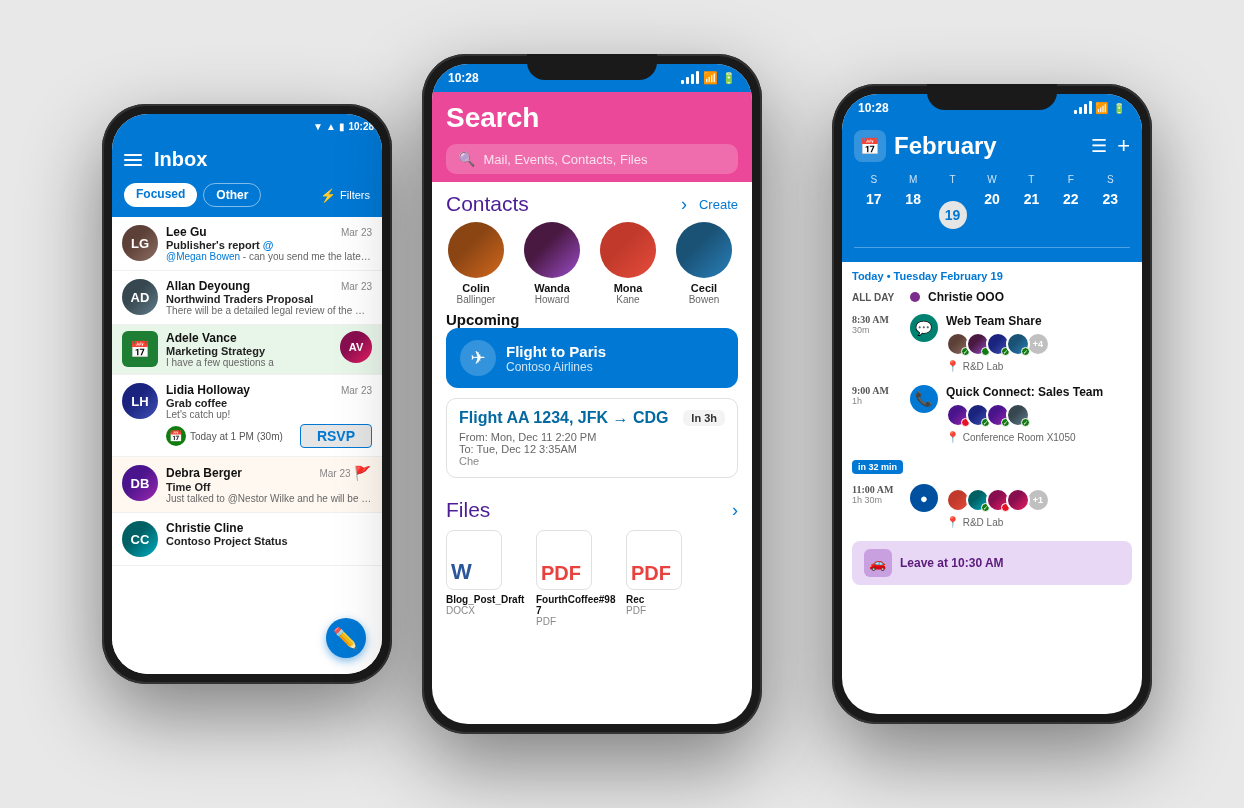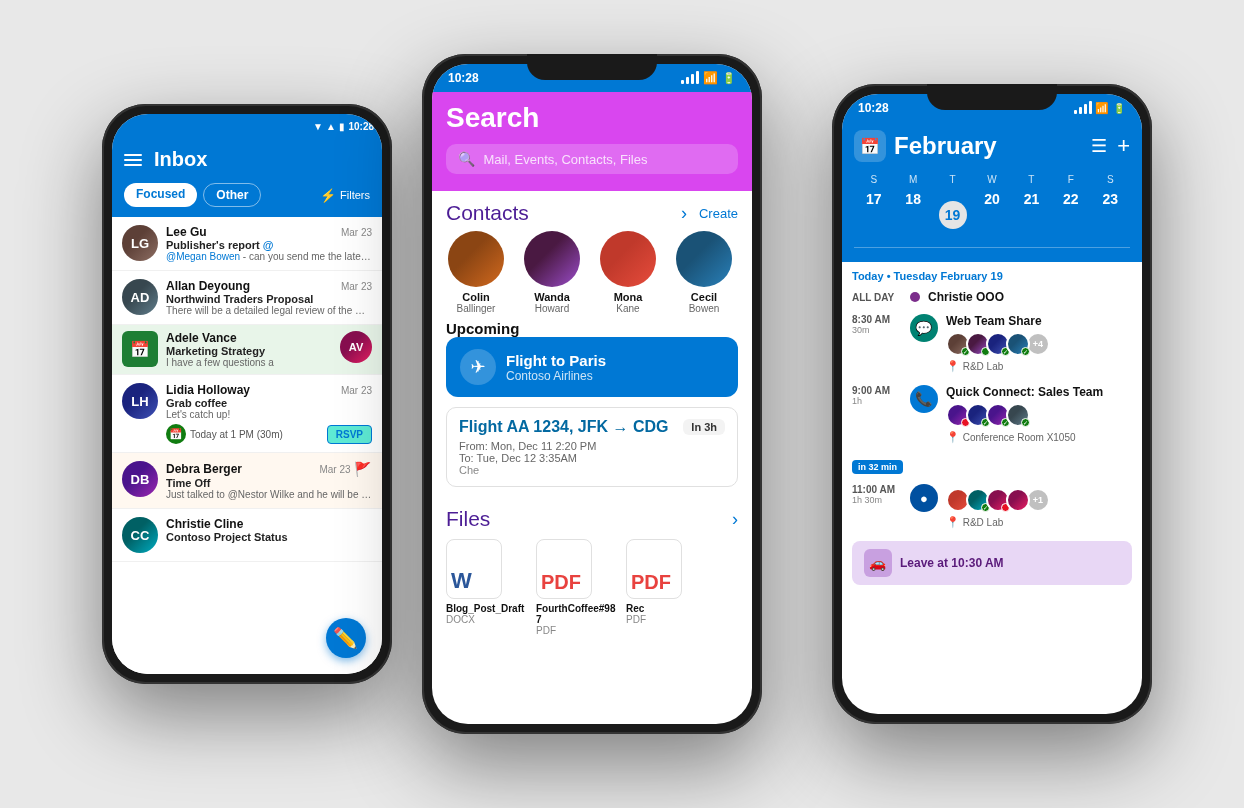--- a/index.html
+++ b/index.html
@@ -224,24 +224,24 @@
       background: #1e7e34;
       display: flex;
       align-items: center;
       justify-content: center;
       color: #fff;
       font-size: 16px;
     }
     .rsvp-btn {
       border: 1px solid #0078d4;
       color: #0078d4;
-      background: #5eead4;
+      background: #e5e5e5;
       border-radius: 4px;
-      padding: 3px 8px;
-      font-size: 10px;
+      padding: 3px 16px;
+      font-size: 14px;
       font-weight: 600;
     }
     .today-label {
       font-size: 10px;
       color: #555;
       display: flex;
       align-items: center;
       gap: 4px;
     }
     .cal-meeting-icon {
@@ -319,22 +319,22 @@
     .signal-bar {
       background: #fff;
       width: 3px;
       border-radius: 1px;
     }
     .wifi-icon { color: #fff; font-size: 12px; }
     .battery-icon { color: #fff; font-size: 11px; }
 
     
     .search-header {
-      background: #d946ef;
-      padding: 10px 14px 17px;
+      background: #ec4899;
+      padding: 10px 14px 8px;
     }
     .search-title {
       color: #fff;
       font-size: 28px;
       font-weight: 700;
       margin-bottom: 10px;
     }
     .search-bar {
       background: rgba(255,255,255,0.2);
       border-radius: 10px;
@@ -630,20 +630,21 @@
       align-items: flex-start;
     }
     .cal-time-col {
       width: 50px;
       flex-shrink: 0;
     }
     .cal-time {
       font-size: 10px;
       color: #555;
       font-weight: 600;
+      font-family: Liberation Serif, serif;
     }
     .cal-duration {
       font-size: 9px;
       color: #888;
     }
     .cal-event-body {
       flex: 1;
     }
     .cal-event-icon {
       width: 28px;

